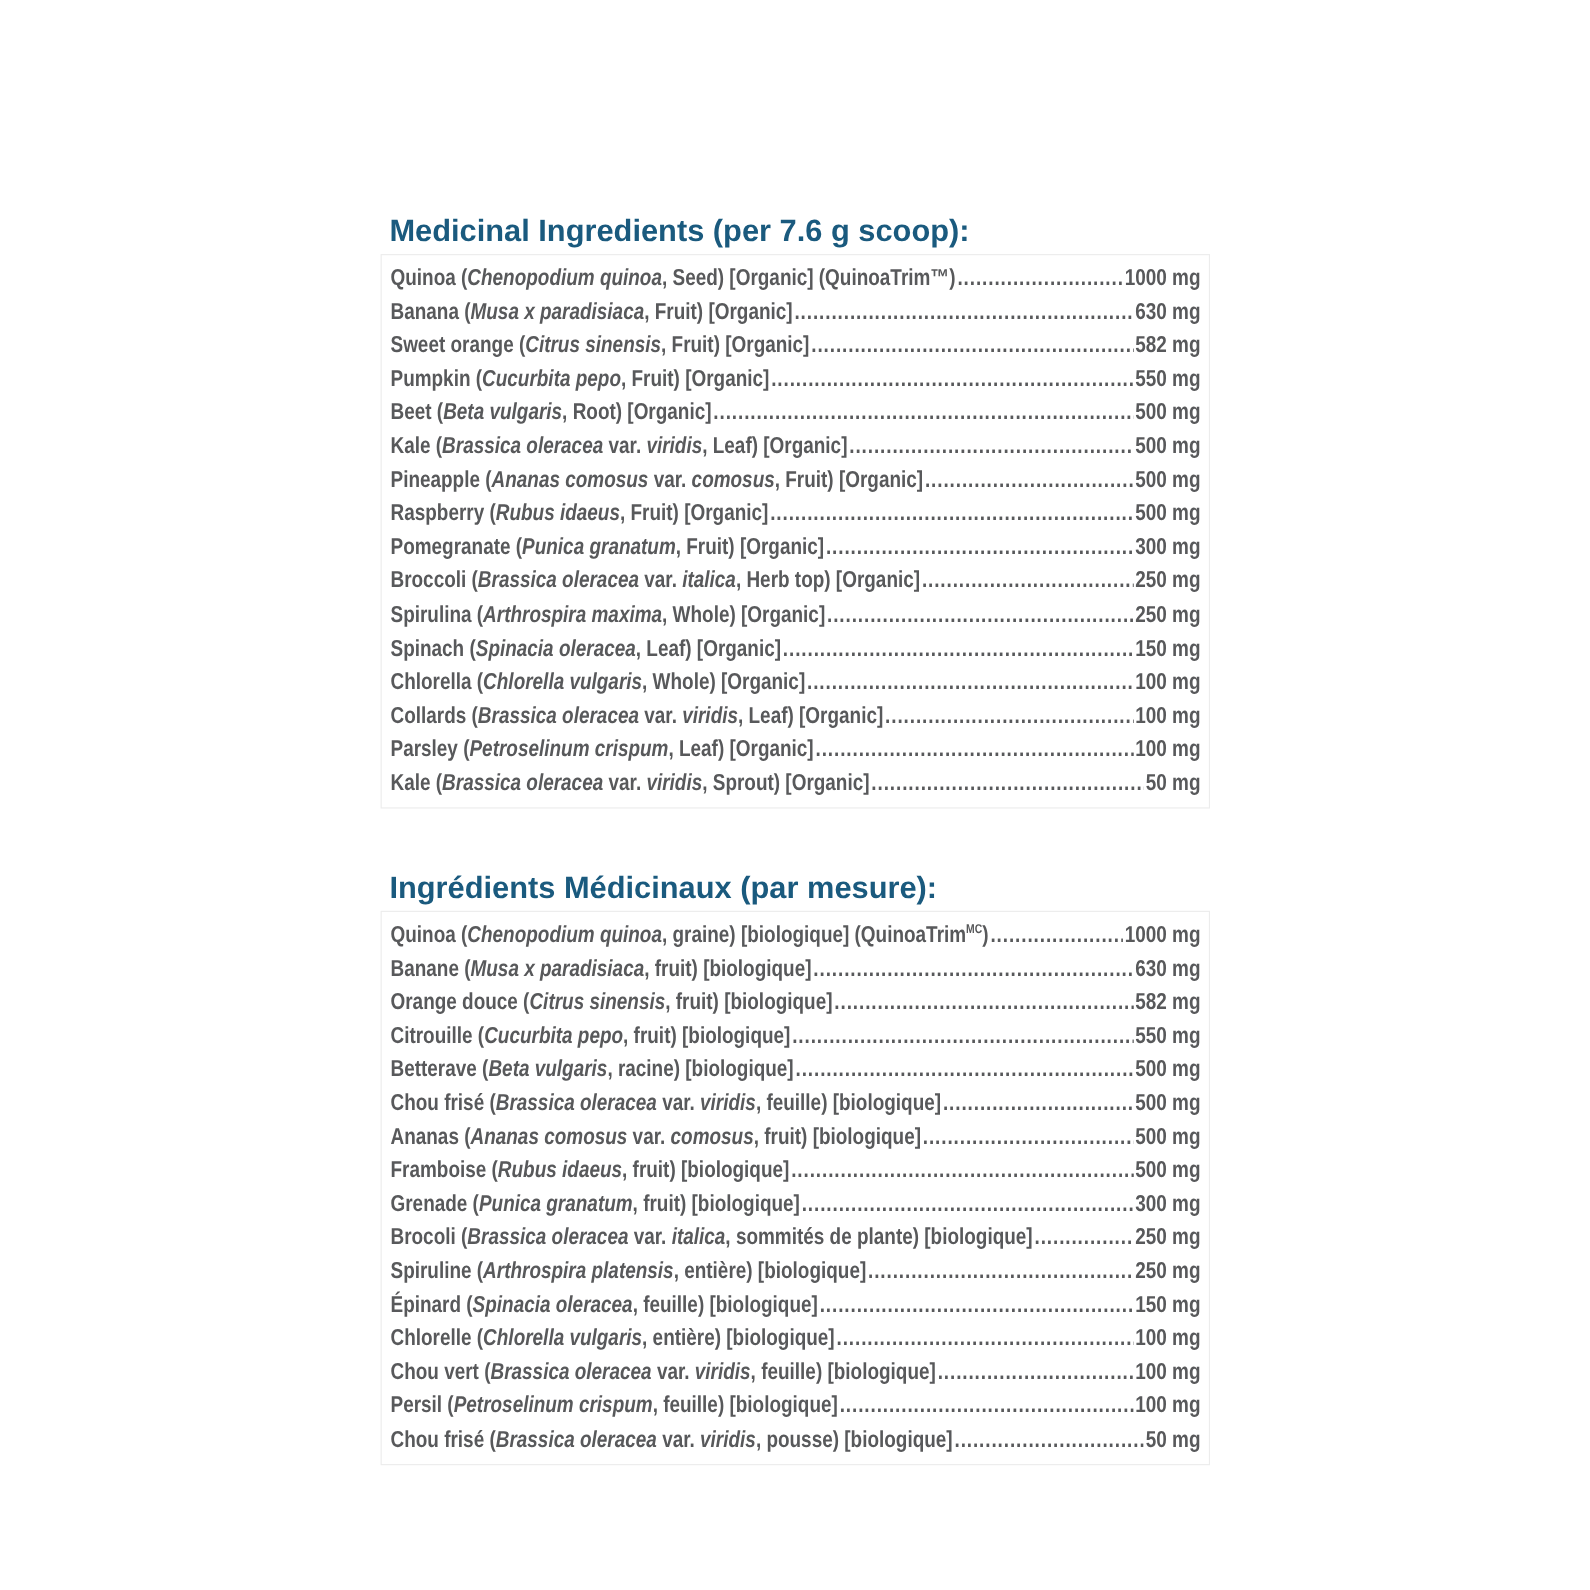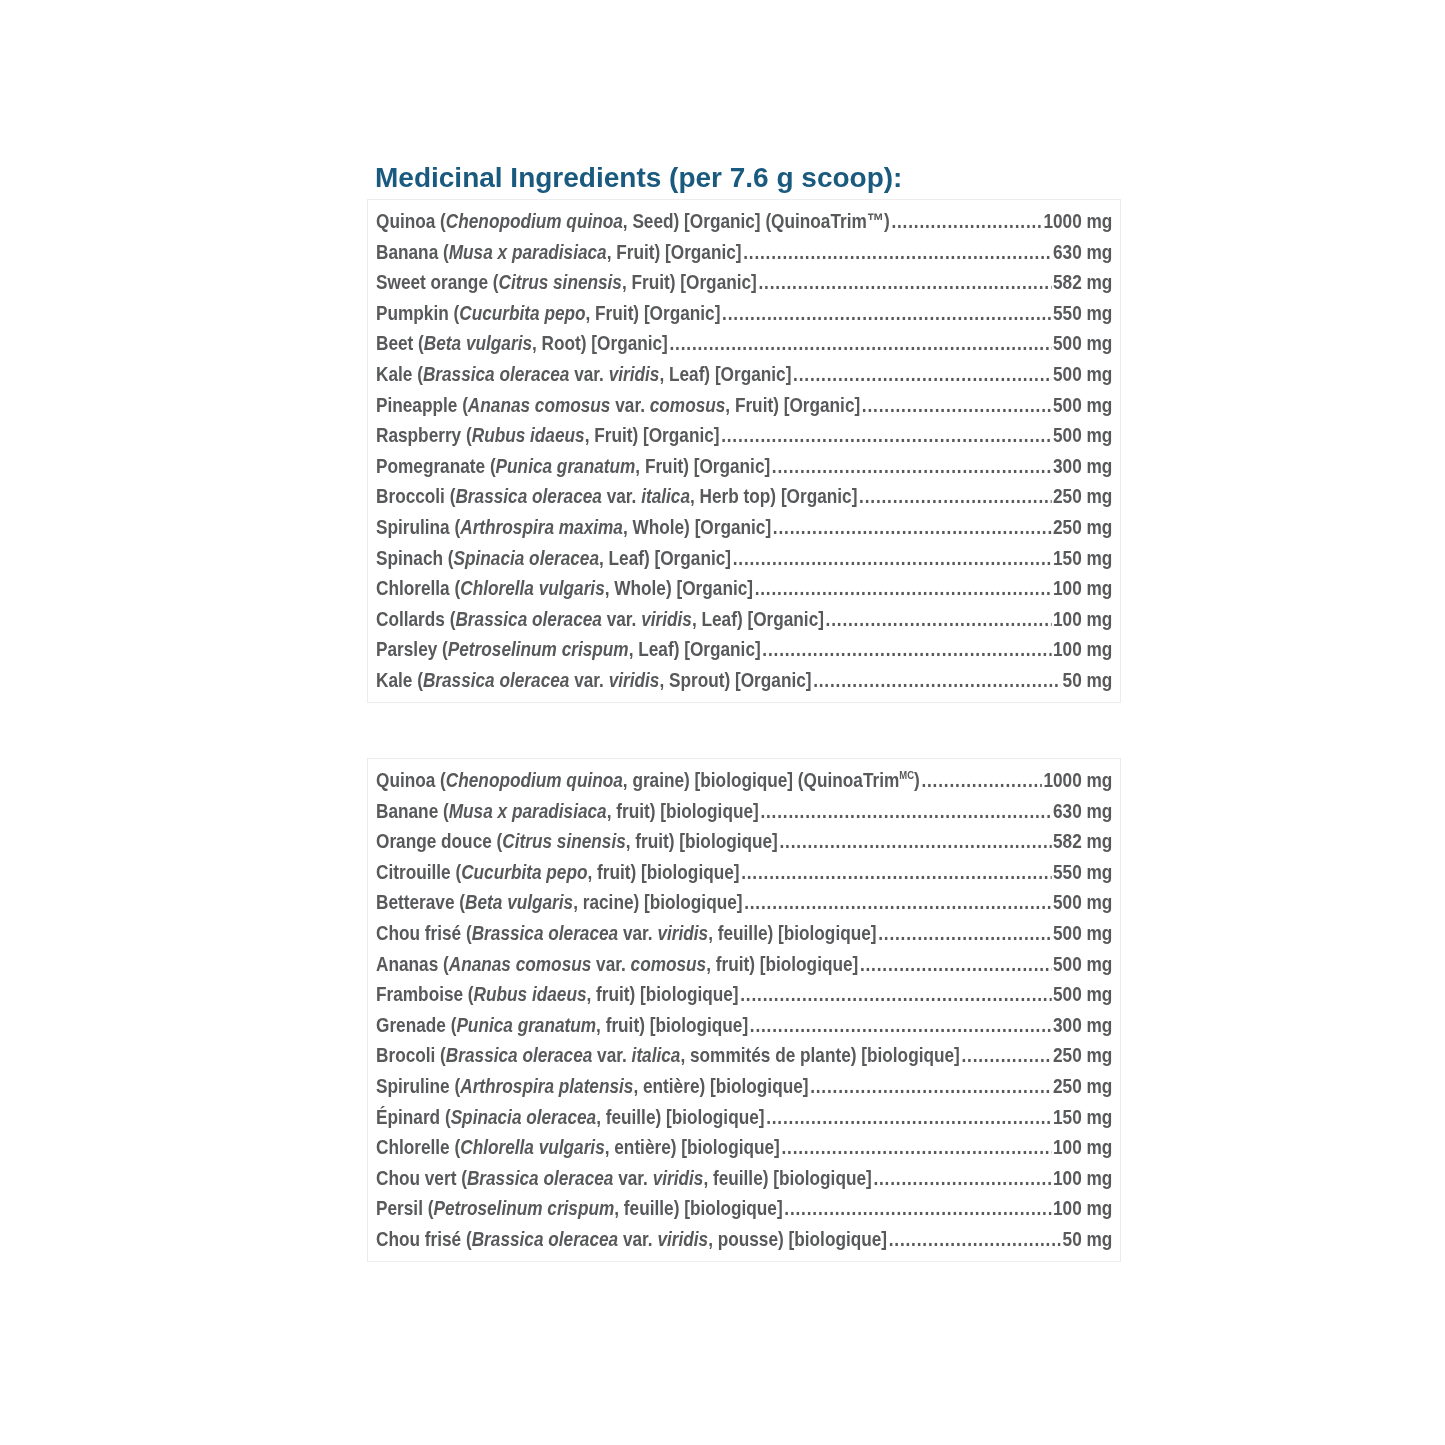--- a/index.html
+++ b/index.html
@@ -12,22 +12,23 @@
     overflow: hidden;
   }
   .page {
     position: relative;
     width: 1445px;
     height: 1445px;
     background: #ffffff;
   }
   .section {
     position: absolute;
-    left: 367px;
+    left: 346px;
     width: 630px;
+    margin-top: 32px;
   }
   .section-en { top: 161px; }
   .section-fr { top: 758px; }
   .title {
     margin: 0 0 4px 8px;
     font-size: 28px;
     line-height: 34px;
     font-weight: bold;
     color: var(--heading, #1a5a7e);
     letter-spacing: 0px;
@@ -161,20 +162,21 @@
           <div class="row">
             <span class="label">Kale (<i>Brassica oleracea</i> var. <i>viridis</i>, Sprout) [Organic]</span>
             <span class="dots"></span>
             <span class="amount">50 mg</span>
           </div>
         </div>
     </div>
   </div>
 
   <div class="section section-fr">
+    <h2 class="title">Ingrédients Médicinaux (par mesure):</h2>
     <div class="panel">
       <div class="rows">
           <div class="row">
             <span class="label">Quinoa (<i>Chenopodium quinoa</i>, graine) [biologique] (QuinoaTrim<sup>MC</sup>)</span>
             <span class="dots"></span>
             <span class="amount">1000 mg</span>
           </div>
           <div class="row">
             <span class="label">Banane (<i>Musa x paradisiaca</i>, fruit) [biologique]</span>
             <span class="dots"></span>

